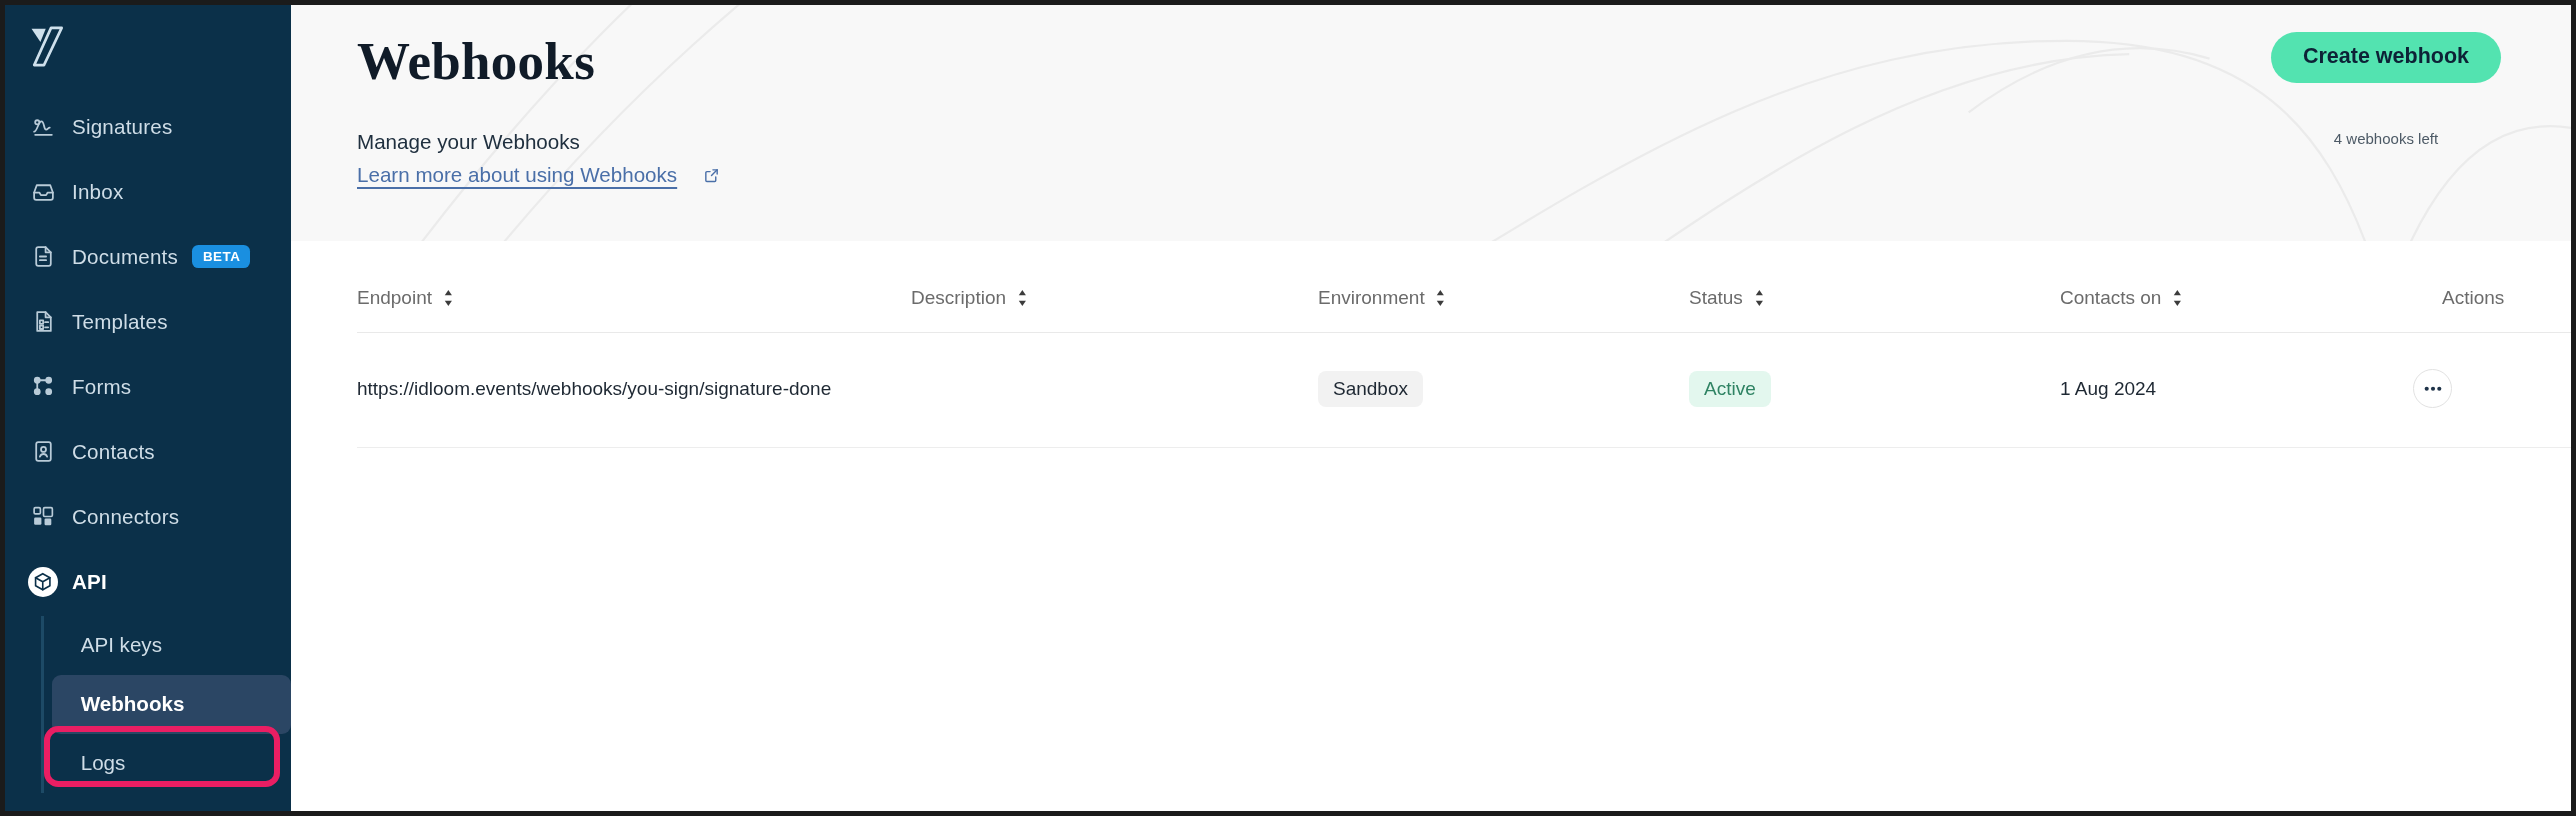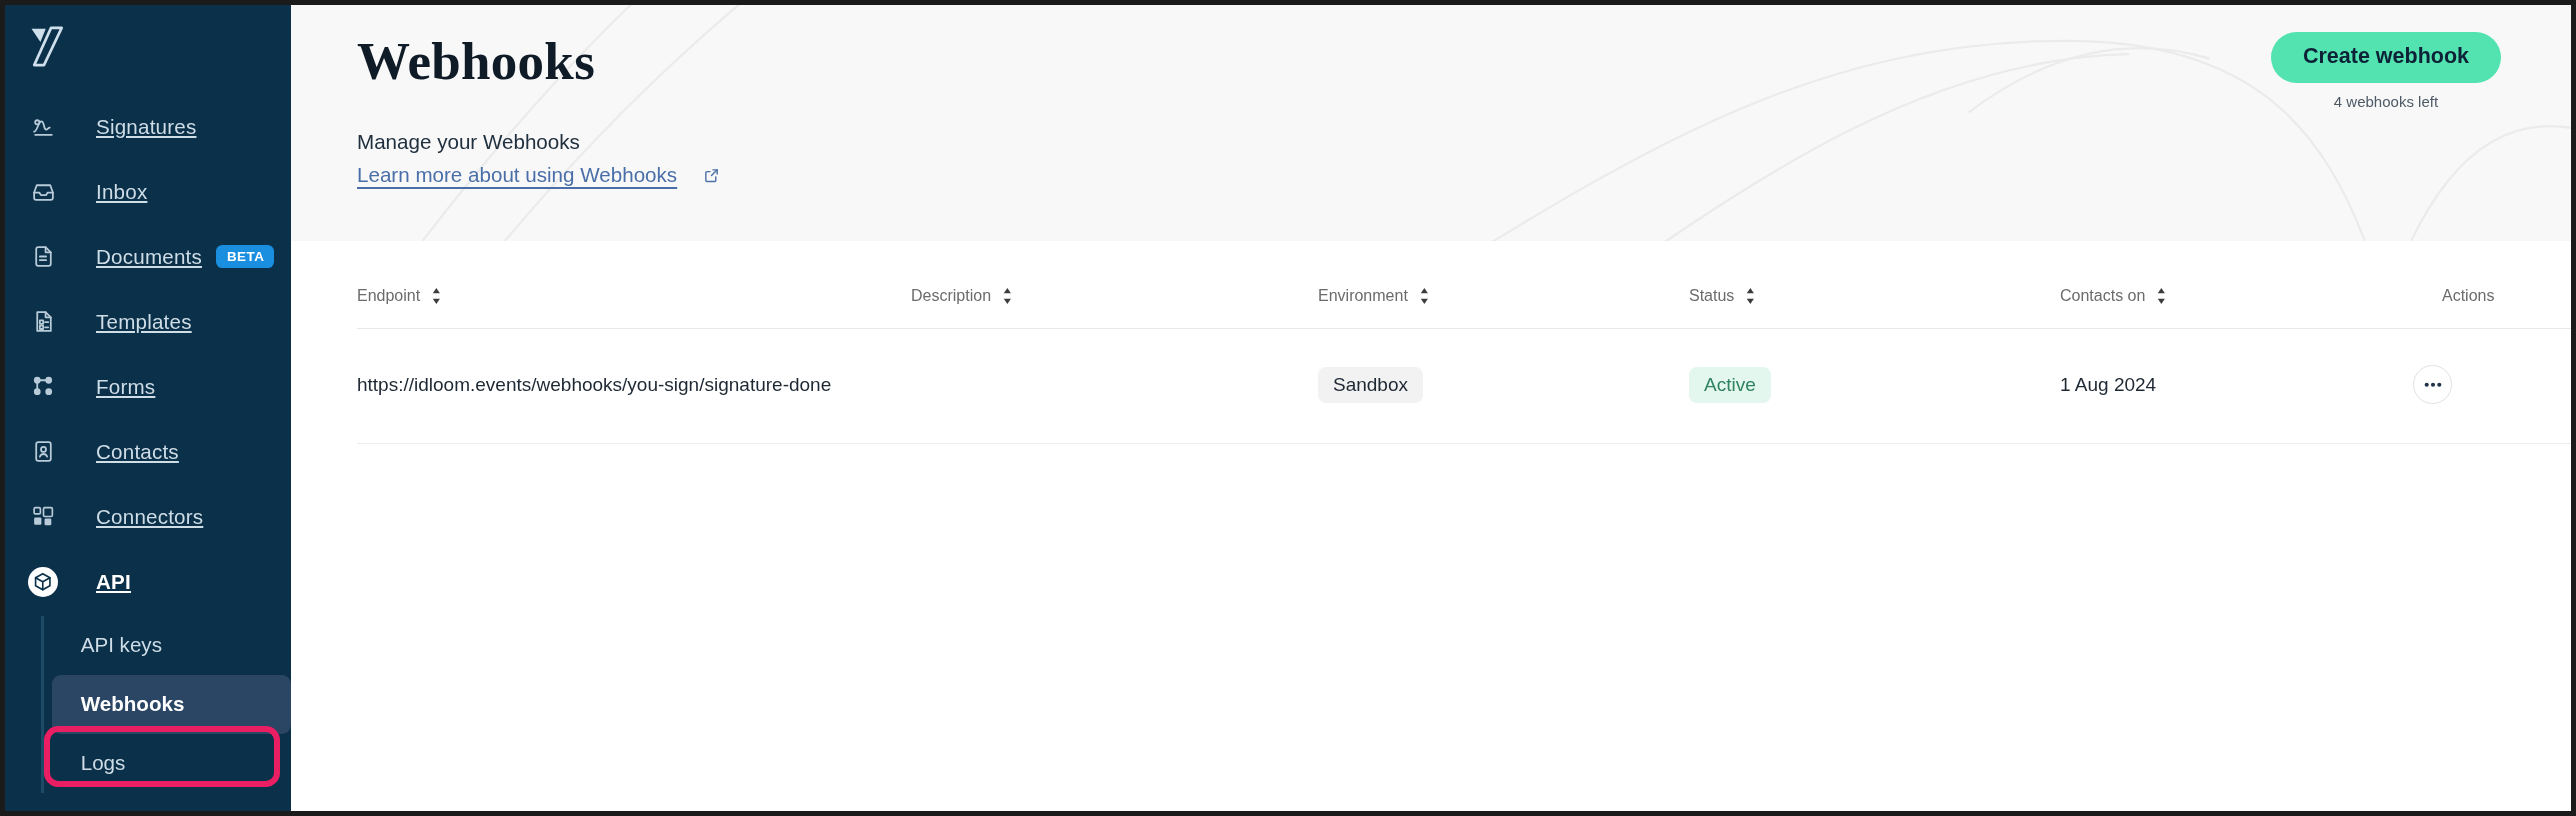--- a/index.html
+++ b/index.html
@@ -56,26 +56,25 @@
   }
   .nav-icon {
     width: 30px; height: 30px;
     flex: 0 0 30px;
     display: flex; align-items: center; justify-content: center;
     color: #b9cbd8;
   }
   .nav-icon svg { width: 25px; height: 25px; display: block; }
 
   .nav-label {
-    margin-left: 38px;
+    margin-left: 14px;
     font-size: 20.6px;
     color: #cfdde7;
     letter-spacing: 0.2px;
     white-space: nowrap;
-    text-decoration: underline;
   }
   .nav-item.active-parent .nav-label {
     color: #ffffff;
     font-weight: bold;
   }
   .nav-item.active-parent .nav-icon {
     background: #ffffff;
     border-radius: 50%;
     color: #0b3049;
   }
@@ -201,20 +200,21 @@
   }
   .page-link svg { width: 17px; height: 17px; display: block; }
 
   .cta-wrap {
     position: absolute;
     right: 70px;
     top: 27px;
     display: flex;
     flex-direction: column;
     align-items: center;
+    gap: 37px;
   }
   .cta-btn {
     background: #53e3b0;
     color: #0d2236;
     border: none;
     border-radius: 27px;
     font-family: "Liberation Sans", sans-serif;
     font-size: 21.5px;
     font-weight: bold;
     padding: 14.3px 32px 15px;
@@ -233,21 +233,21 @@
     padding: 0 70px 0 66px;
     background: #ffffff;
   }
   .tbl {
     width: 100%;
     border-collapse: collapse;
     table-layout: fixed;
   }
   .tbl th {
     text-align: left;
-    font-size: 16px;
+    font-size: 19px;
     font-weight: normal;
     color: #6b6b6b;
     padding: 46px 0 23px 0;
     border-bottom: 1.8px solid #e9e9e9;
     white-space: nowrap;
   }
   .th-inner { display: inline-flex; align-items: center; gap: 10.7px; }
   .sort-icon { display: inline-block; width: 10.7px; height: 18px; }
   .sort-icon svg { display: block; width: 10.7px; height: 18px; }
 

